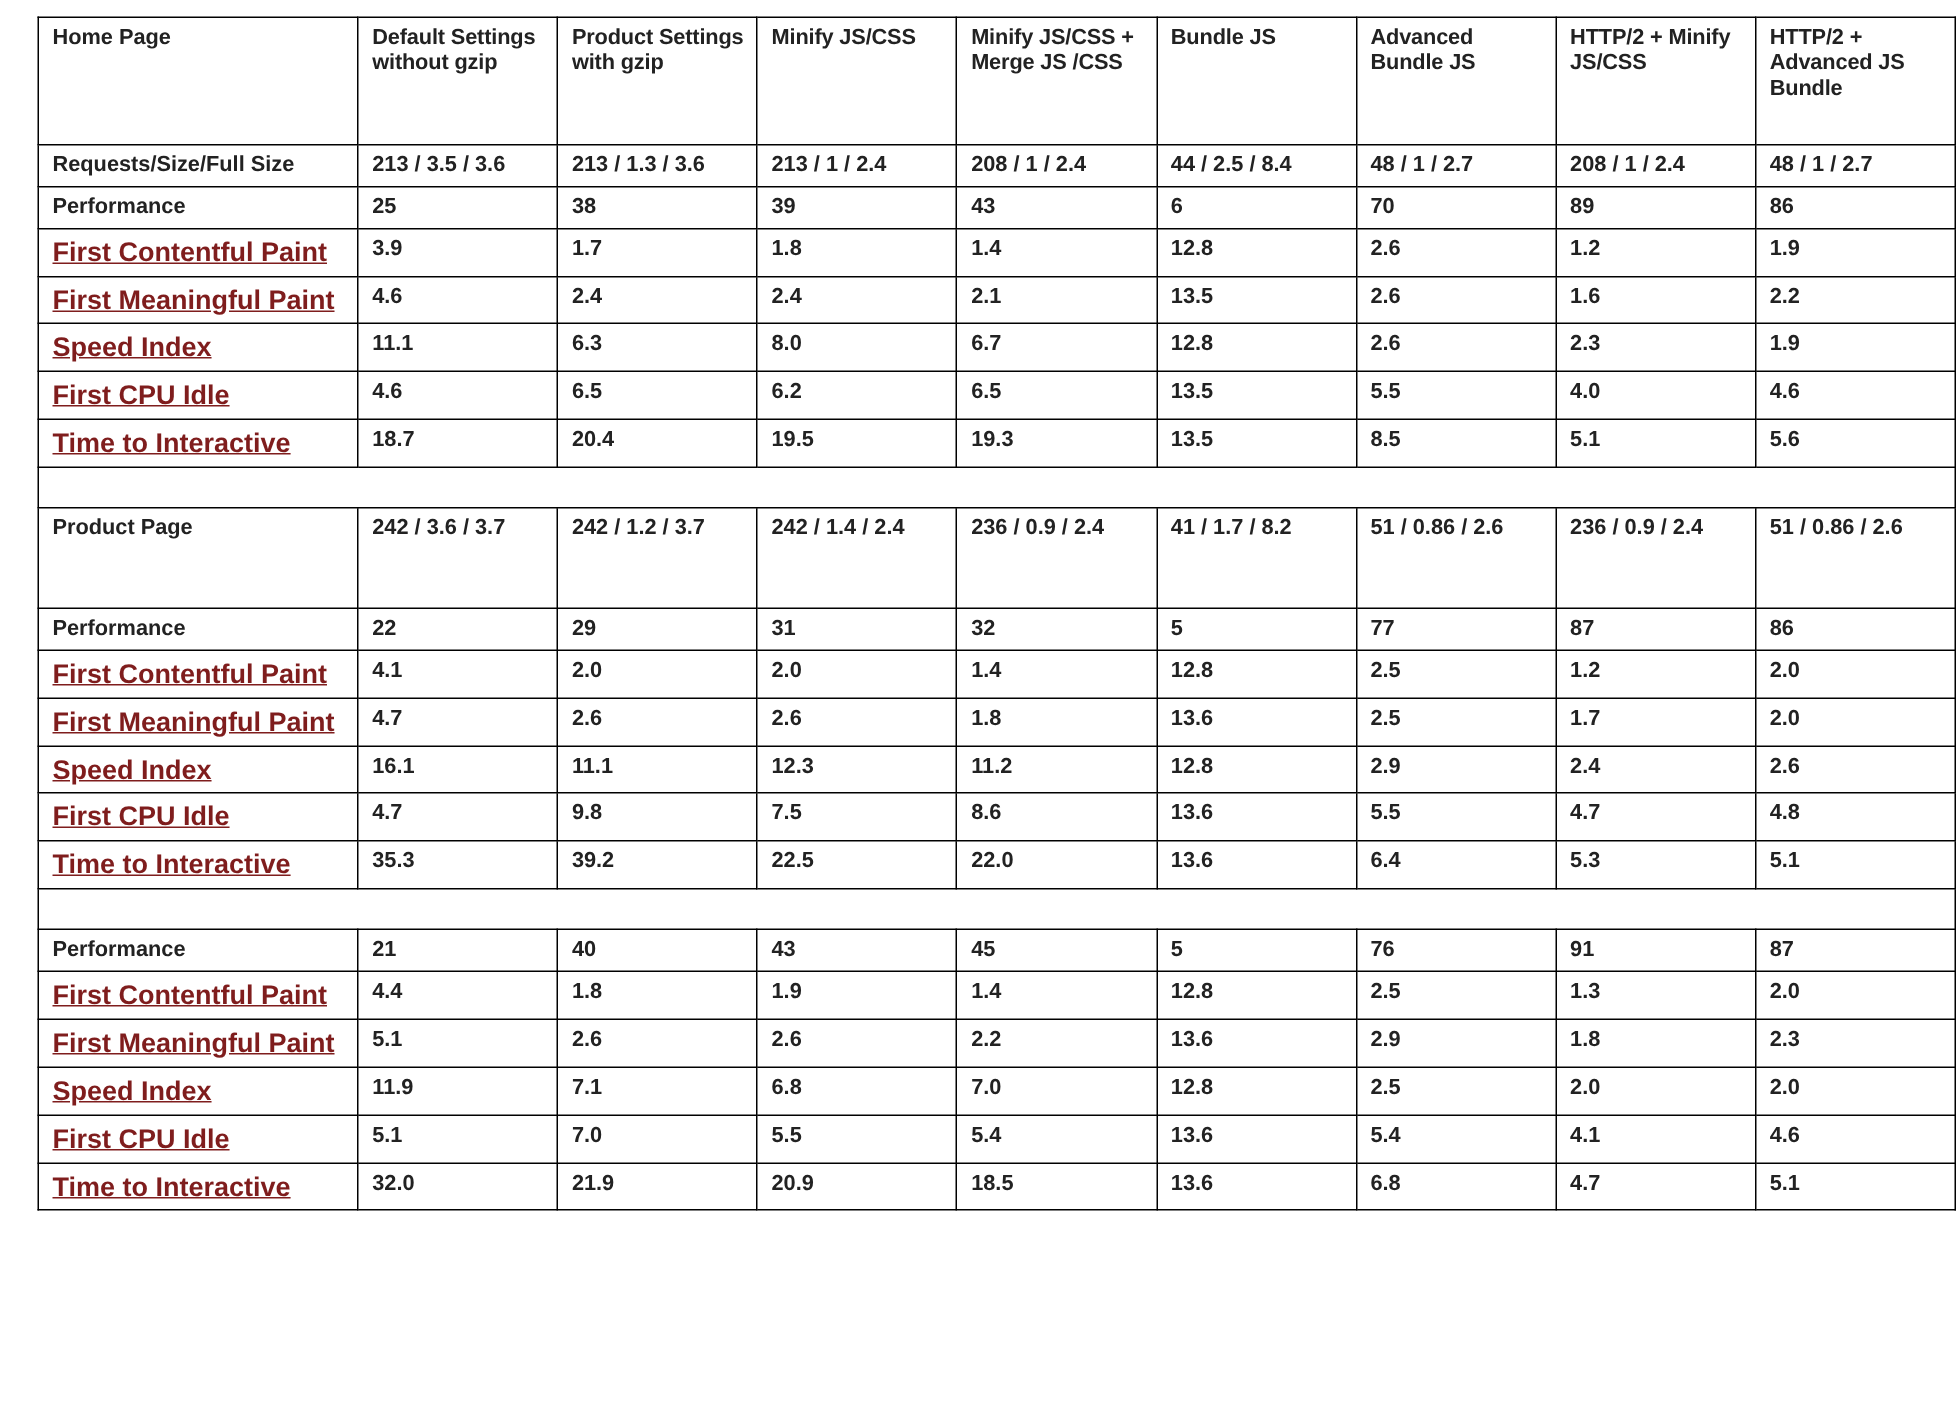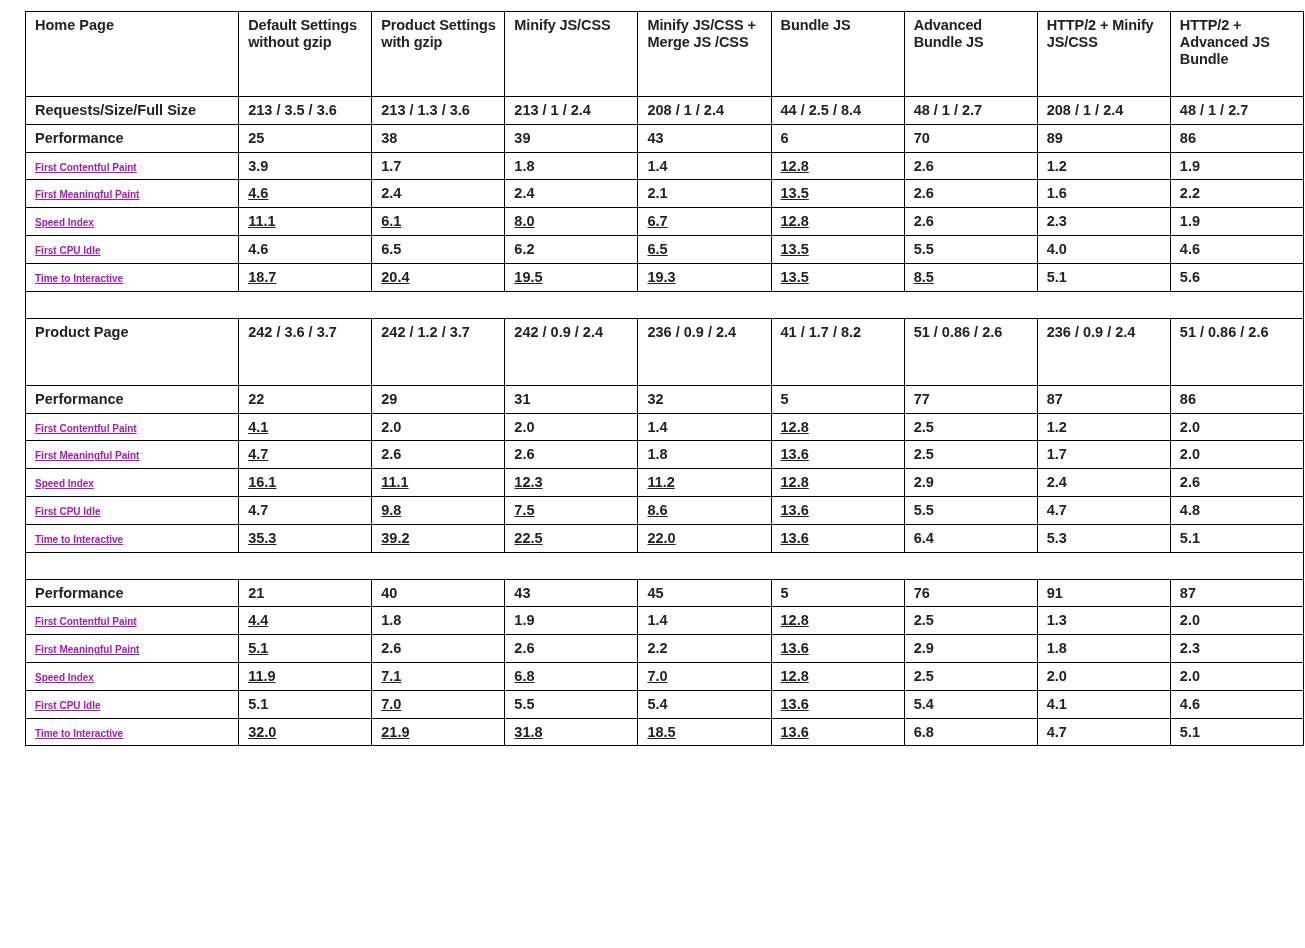--- a/index.html
+++ b/index.html
@@ -73,40 +73,40 @@
     font-weight: bold;
     font-size: 14.5px;
     padding-top: 8px;
     padding-bottom: 8px;
   }
   td.row-label-link {
     padding-top: 8px;
     padding-bottom: 8px;
   }
   td.row-label-link .lnk {
-    color: #a21caf;
+    color: #7f1d1d;
     font-weight: bold;
     text-decoration: underline;
-    font-size: 10px;
+    font-size: 18px;
     cursor: pointer;
   }
   td.val {
     font-weight: bold;
     font-size: 14.5px;
     padding-top: 8px;
     padding-bottom: 8px;
     white-space: nowrap;
   }
   td.val.summary { white-space: normal; }
 
   
   .v-black  { color: #1a1a1a; }
   .v-green  { color: #1e7b3c; }
   .v-orange { color: #e08214; }
-  .v-red    { color: #b42f28; text-decoration: underline; }
+  .v-red    { color: #b42f28; }
 
   
   tr.spacer td {
     height: 26px;
     border-left: 1px solid #000000;
     border-right: 1px solid #000000;
     border-top: 1px solid #000000;
     border-bottom: 1px solid #000000;
     padding: 0;
     background: #ffffff;
@@ -180,21 +180,21 @@
           <td class="val v-orange">2.4</td>
           <td class="val v-green">2.1</td>
           <td class="val v-red">13.5</td>
           <td class="val v-orange">2.6</td>
           <td class="val v-green">1.6</td>
           <td class="val v-green">2.2</td>
         </tr>
         <tr>
           <td class="row-label-link"><span class="lnk">Speed Index</span></td>
           <td class="val v-red">11.1</td>
-          <td class="val v-red">6.1</td>
+          <td class="val v-red">6.3</td>
           <td class="val v-red">8.0</td>
           <td class="val v-red">6.7</td>
           <td class="val v-red">12.8</td>
           <td class="val v-green">2.6</td>
           <td class="val v-green">2.3</td>
           <td class="val v-green">1.9</td>
         </tr>
         <tr>
           <td class="row-label-link"><span class="lnk">First CPU Idle</span></td>
           <td class="val v-orange">4.6</td>
@@ -217,21 +217,21 @@
           <td class="val v-orange">5.1</td>
           <td class="val v-orange">5.6</td>
         </tr>
         <tr class="spacer">
           <td colspan="9"></td>
         </tr>
         <tr class="block-head-2">
           <td class="section-title">Product Page</td>
           <td class="val summary v-black">242 / 3.6 / 3.7</td>
           <td class="val summary v-black">242 / 1.2 / 3.7</td>
-          <td class="val summary v-black">242 / 0.9 / 2.4</td>
+          <td class="val summary v-black">242 / 1.4 / 2.4</td>
           <td class="val summary v-black">236 / 0.9 / 2.4</td>
           <td class="val summary v-black">41 / 1.7 / 8.2</td>
           <td class="val summary v-black">51 / 0.86 / 2.6</td>
           <td class="val summary v-black">236 / 0.9 / 2.4</td>
           <td class="val summary v-black">51 / 0.86 / 2.6</td>
         </tr>
         <tr>
           <td class="row-label">Performance</td>
           <td class="val v-black">22</td>
           <td class="val v-black">29</td>
@@ -352,21 +352,21 @@
           <td class="val v-orange">5.4</td>
           <td class="val v-red">13.6</td>
           <td class="val v-orange">5.4</td>
           <td class="val v-orange">4.1</td>
           <td class="val v-orange">4.6</td>
         </tr>
         <tr>
           <td class="row-label-link"><span class="lnk">Time to Interactive</span></td>
           <td class="val v-red">32.0</td>
           <td class="val v-red">21.9</td>
-          <td class="val v-red">31.8</td>
+          <td class="val v-red">20.9</td>
           <td class="val v-red">18.5</td>
           <td class="val v-red">13.6</td>
           <td class="val v-orange">6.8</td>
           <td class="val v-orange">4.7</td>
           <td class="val v-orange">5.1</td>
         </tr>
       </tbody>
   </table>
 </div>
 

